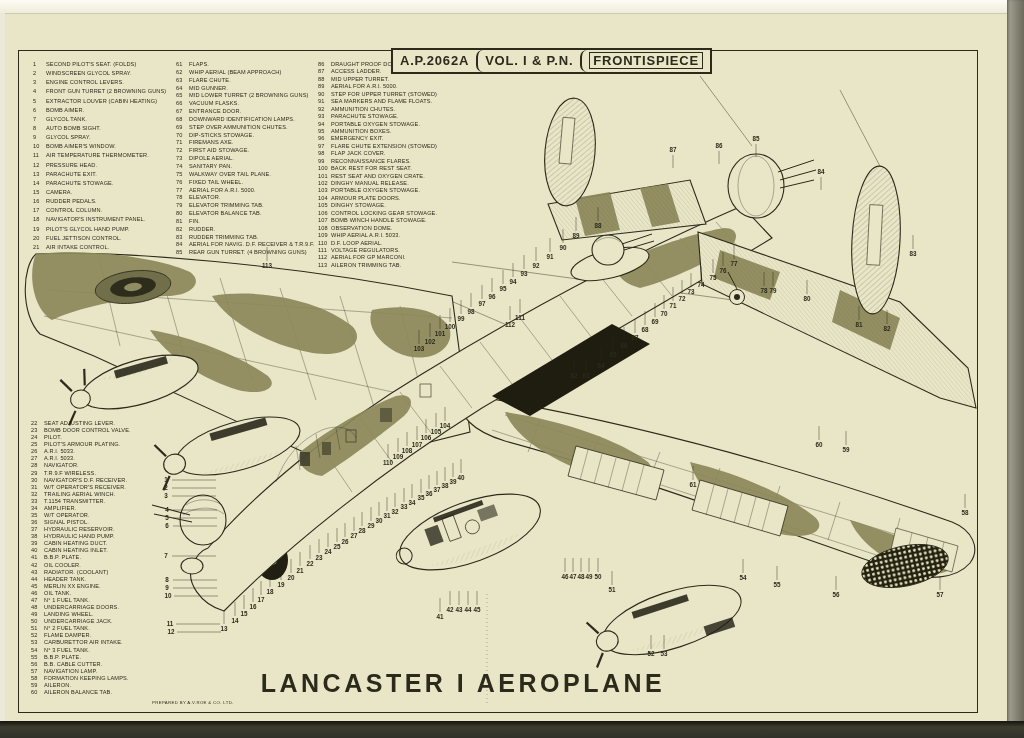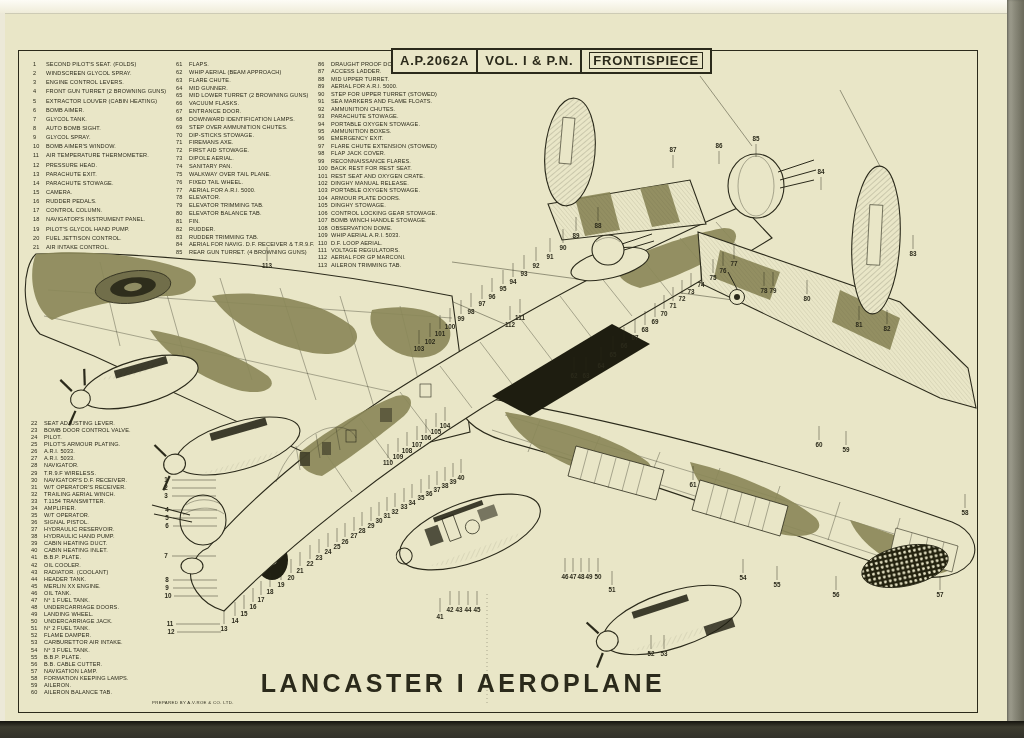--- a/index.html
+++ b/index.html
@@ -26,21 +26,21 @@
   .legend .num{width:13px;flex:none;}
   .c1{left:33px;top:61px;}  .c1 .li{height:9.15px;}
   .c2{left:176px;top:61px;} .c2 .li{height:7.85px;}
   .c3{left:318px;top:61px;} .c3 .li{height:7.45px;}
   .c4{left:31px;top:420px;} .c4 .li{height:7.08px;}
   
   .titlebox{position:absolute;left:391px;top:48px;z-index:4;display:flex;align-items:stretch;
             background:var(--paper);border:2px solid var(--ink);
             font-size:13px;font-weight:bold;letter-spacing:.8px;}
   .cell{padding:2px 7px 3px;white-space:nowrap;display:flex;align-items:center;}
-  .cell+.cell{border-left:2px solid var(--ink);}
+  .cell+.cell{border-left:2px solid var(--ink);border-radius:7px;}
   .cell .inner{border:1.4px solid var(--ink);padding:0 3px 0;}
   
   .main-title{position:absolute;left:18px;top:669px;width:890px;text-align:center;z-index:3;
               font-size:25px;font-weight:bold;letter-spacing:3.5px;}
   .credit{position:absolute;left:152px;top:700px;z-index:3;font-size:4.3px;letter-spacing:.35px;}
   
   svg.art{position:absolute;left:0;top:0;width:1024px;height:738px;z-index:2;color:var(--ink);}
   .thin{stroke:var(--ink);fill:none;stroke-width:.42;opacity:.85;}
   .cream{fill:var(--paper);stroke:var(--ink);stroke-width:1.1;}
   .camo{fill:var(--camo);stroke:none;opacity:.92;}

